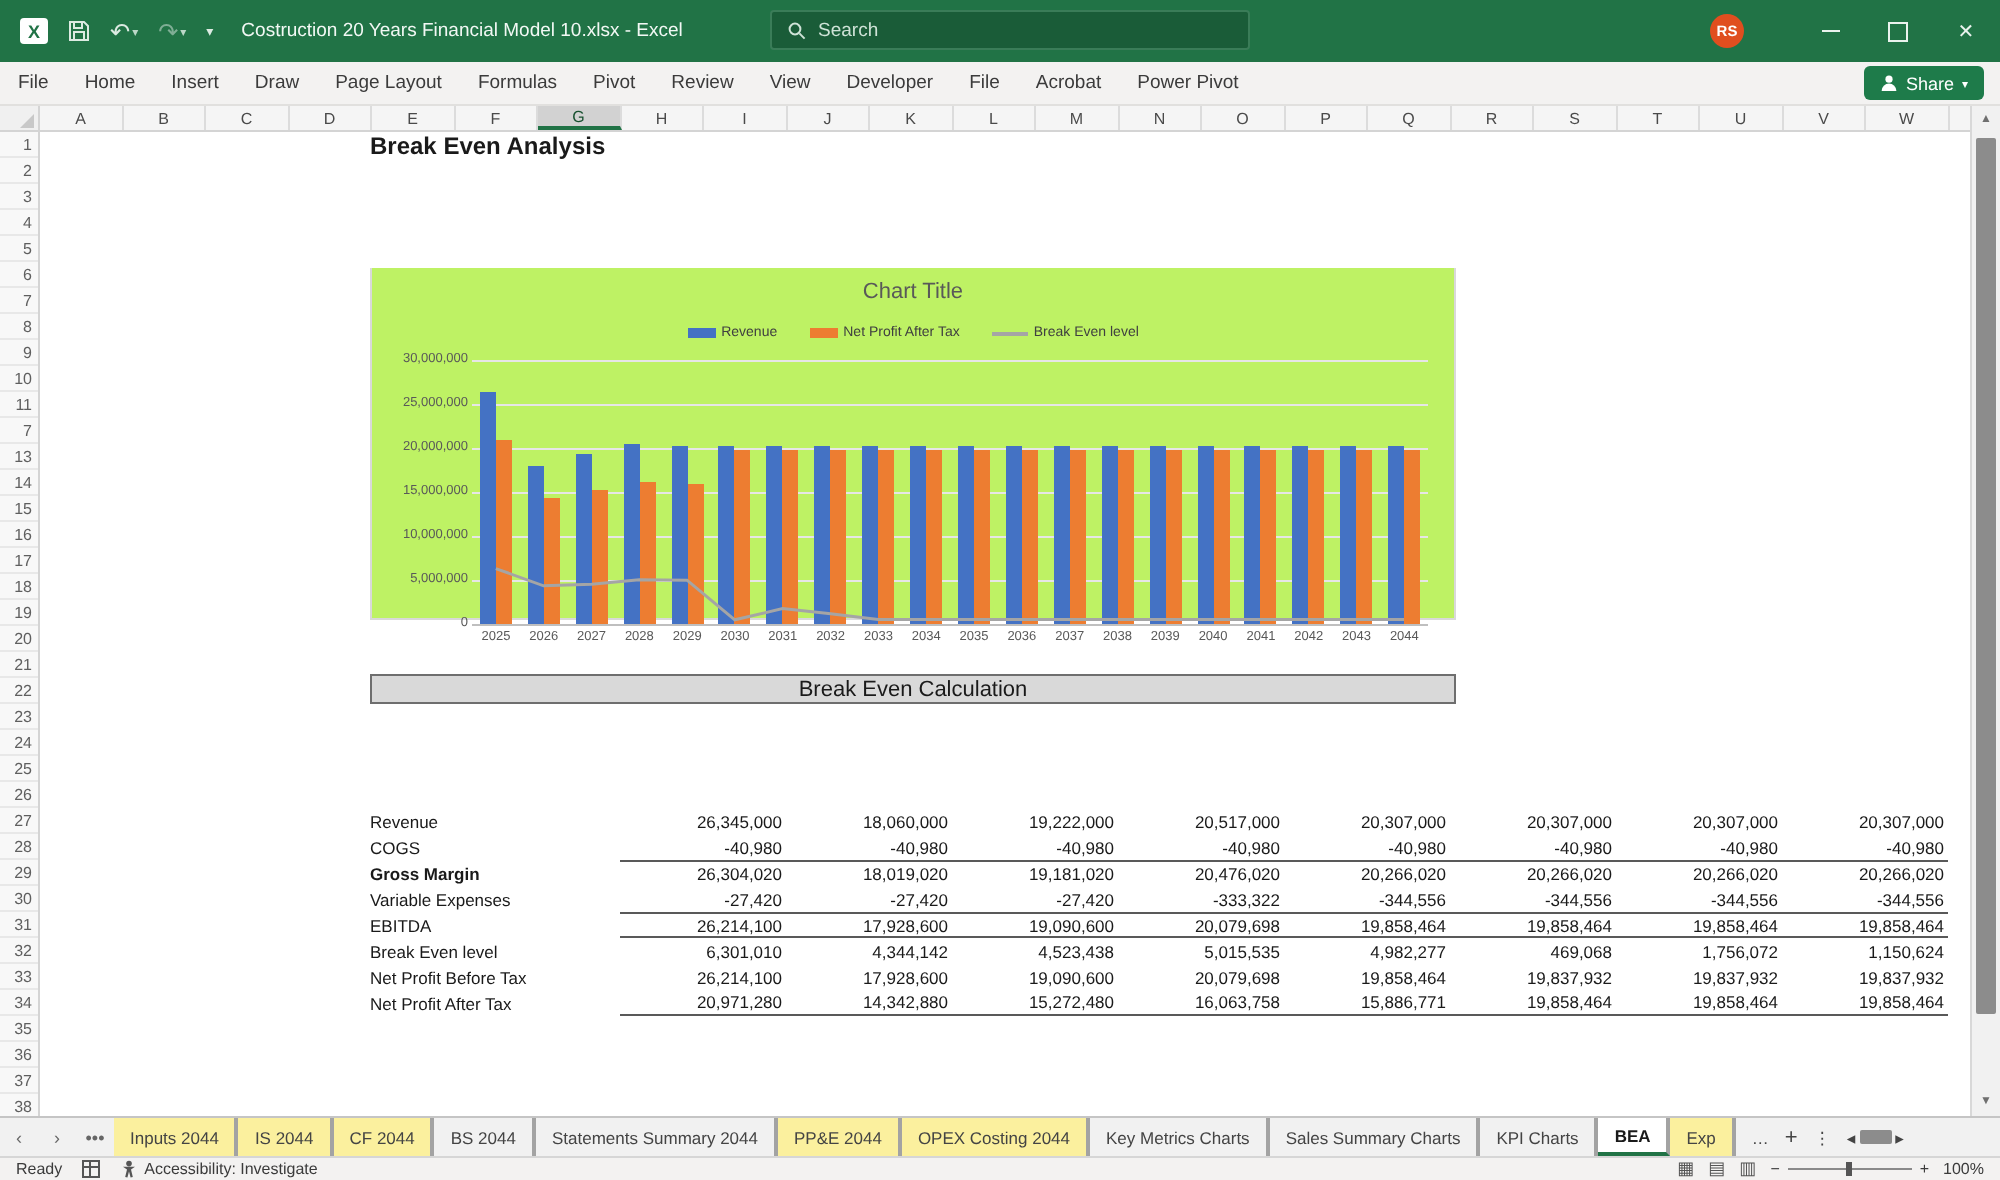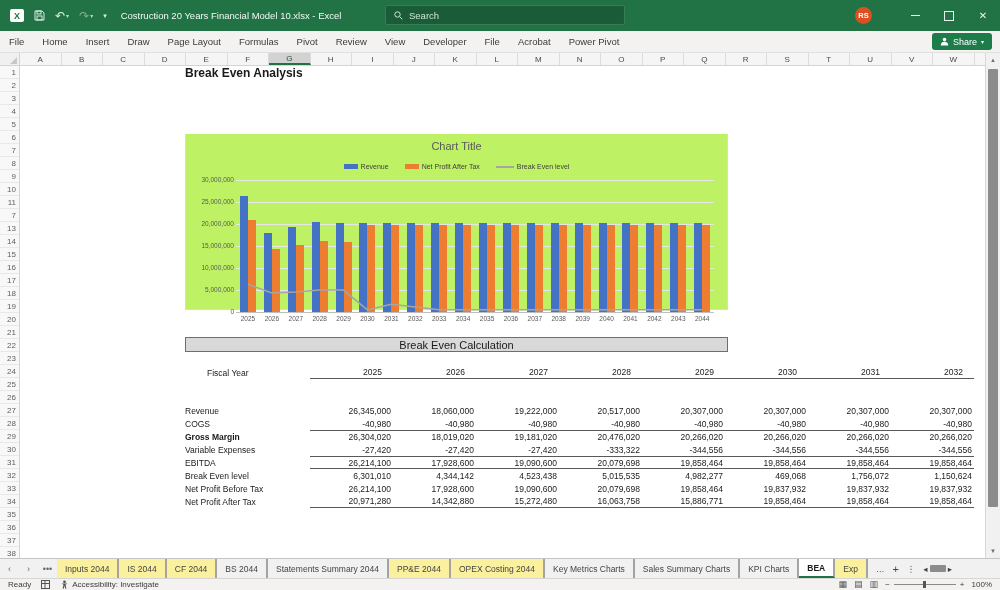--- a/index.html
+++ b/index.html
@@ -370,33 +370,20 @@
             <span class="xlab">2040</span>
             <span class="xlab">2041</span>
             <span class="xlab">2042</span>
             <span class="xlab">2043</span>
             <span class="xlab">2044</span>
           </div>
       </div>
 
       <div class="bar-header calc-header">Break Even Calculation</div>
 
-      <div class="fy-row">
-        <span class="t-label fy-label">Fiscal Year</span>
-        <span class="cells" id="yearCells">
-            <span class="ycell">2025</span>
-            <span class="ycell">2026</span>
-            <span class="ycell">2027</span>
-            <span class="ycell">2028</span>
-            <span class="ycell">2029</span>
-            <span class="ycell">2030</span>
-            <span class="ycell">2031</span>
-            <span class="ycell">2032</span>
-          </span>
-      </div>
 
       <div id="calcRows">
           <div class="trow" style="top: 338px;">
             <span class="t-label">Revenue</span>
             <span class="cells">
               <span class="cell">26,345,000</span>
               <span class="cell">18,060,000</span>
               <span class="cell">19,222,000</span>
               <span class="cell">20,517,000</span>
               <span class="cell">20,307,000</span>

